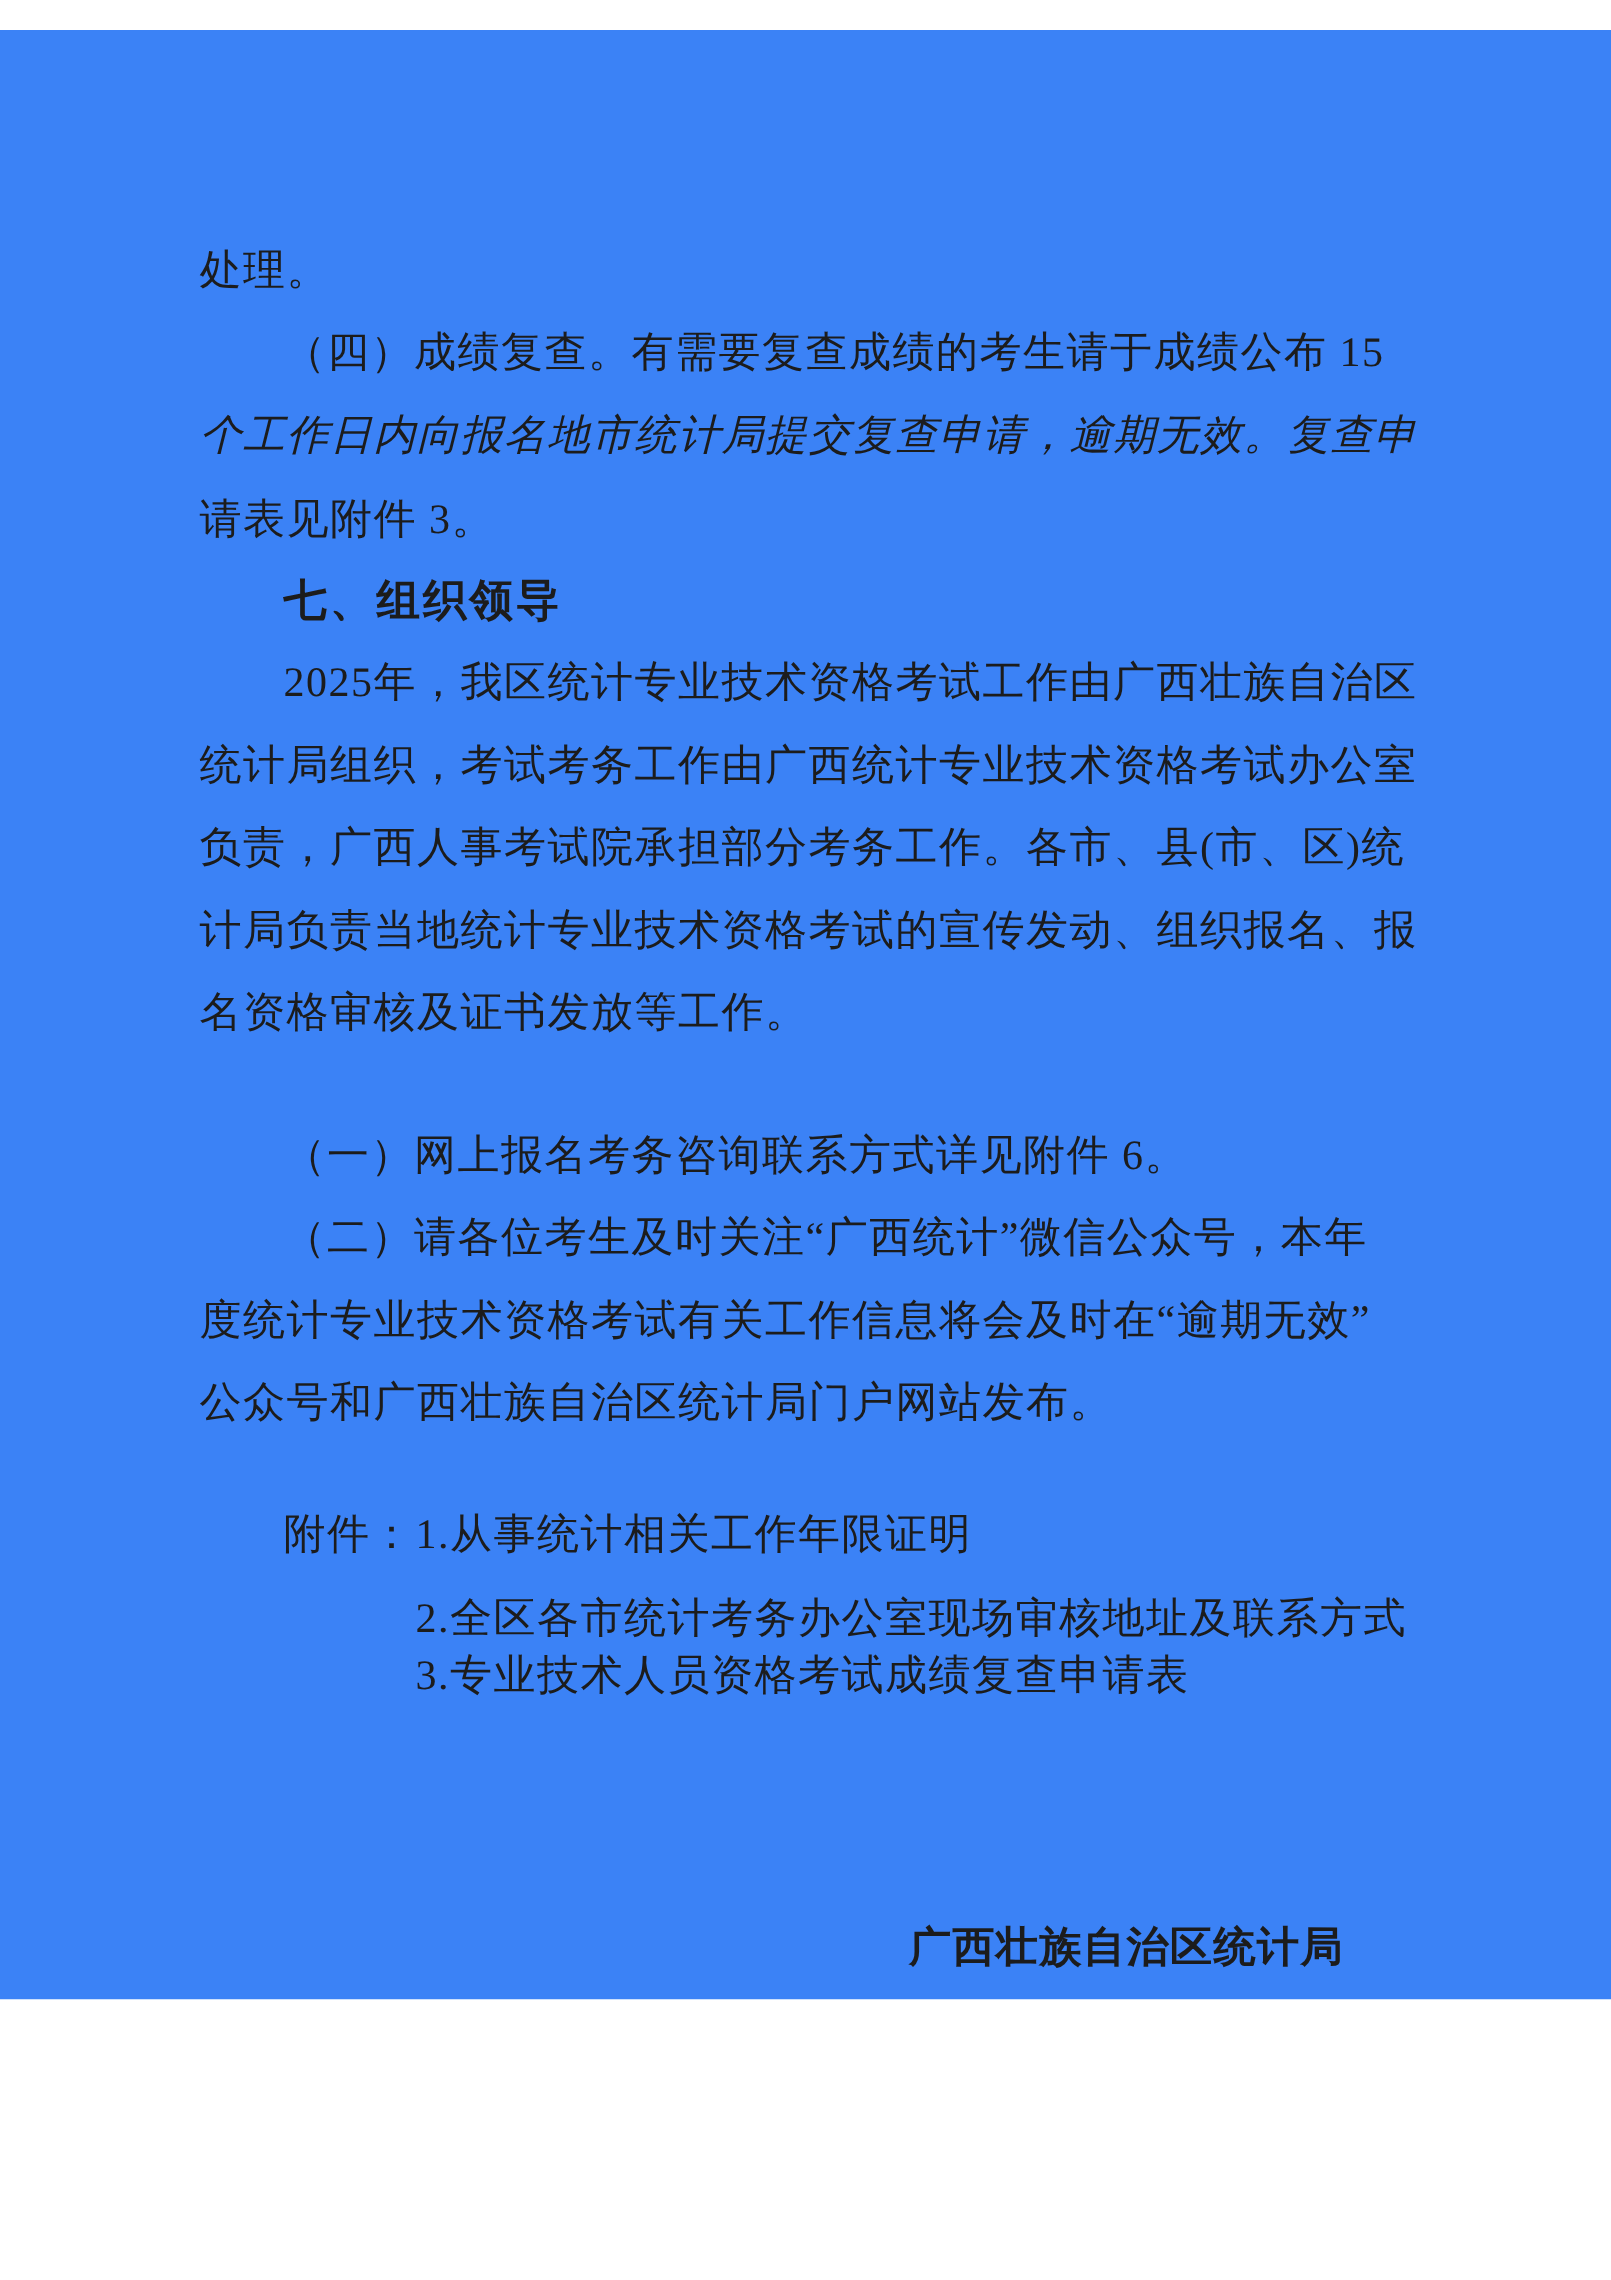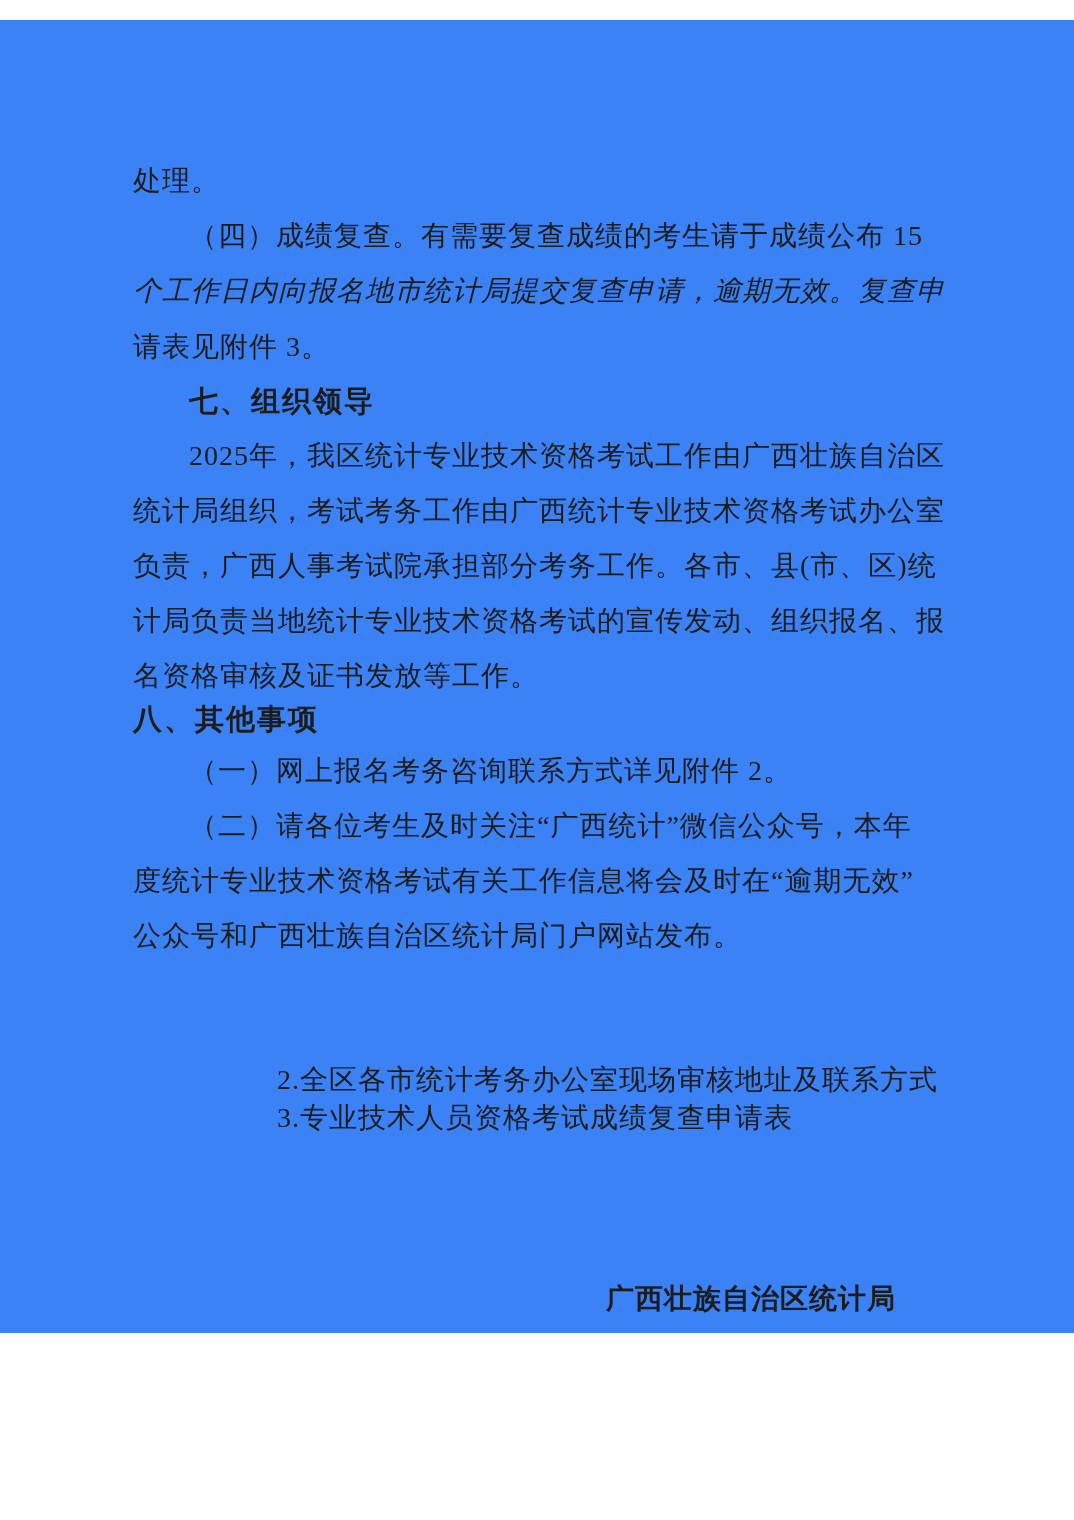--- a/index.html
+++ b/index.html
@@ -57,26 +57,28 @@
   <div class="ln" style="left:133px; top:253px;font-style:italic;">个工作日内向报名地市统计局提交复查申请，逾期无效。复查申</div>
   <div class="ln" style="left:133px; top:309px;">请表见附件 3。</div>
 
   <div class="ln heading" style="left:189px; top:363px;">七、组织领导</div>
   <div class="ln" style="left:189px; top:418px;">2025年，我区统计专业技术资格考试工作由广西壮族自治区</div>
   <div class="ln" style="left:133px; top:473px;">统计局组织，考试考务工作由广西统计专业技术资格考试办公室</div>
   <div class="ln" style="left:133px; top:528px;">负责，广西人事考试院承担部分考务工作。各市、县(市、区)统</div>
   <div class="ln" style="left:133px; top:583px;">计局负责当地统计专业技术资格考试的宣传发动、组织报名、报</div>
   <div class="ln" style="left:133px; top:638px;">名资格审核及证书发放等工作。</div>
 
-  <div class="ln heading" style="left:133px; top:681px;">八、其他事项</div>
-  <div class="ln" style="left:189px; top:733px;">（一）网上报名考务咨询联系方式详见附件 2。</div>
+  <div class="ln" style="left:189px; top:733px;">（一）网上报名考务咨询联系方式详见附件 6。</div>
   <div class="ln" style="left:189px; top:788px;">（二）请各位考生及时关注“广西统计”微信公众号，本年</div>
   <div class="ln" style="left:133px; top:843px;">度统计专业技术资格考试有关工作信息将会及时在“逾期无效”</div>
   <div class="ln" style="left:133px; top:898px;">公众号和广西壮族自治区统计局门户网站发布。</div>
 
+  <div class="ln" style="left:189px; top:986px;">
+    <span class="attach-label">附件：</span><span>1.从事统计相关工作年限证明</span>
+  </div>
   <div class="ln" style="left:277px; top:1042px;">2.全区各市统计考务办公室现场审核地址及联系方式</div>
   <div class="ln" style="left:277px; top:1080px;text-align:center;">3.专业技术人员资格考试成绩复查申请表</div>
 
   <div class="ln" style="left:606px; top:1261px;font-weight:bold;">广西壮族自治区统计局</div>
   <div class="ln" style="left:558px; top:1317px;">2026 年 7 月 26 日</div>
 
   <div class="page-number">— 1 —</div>
 
 </div>
 

